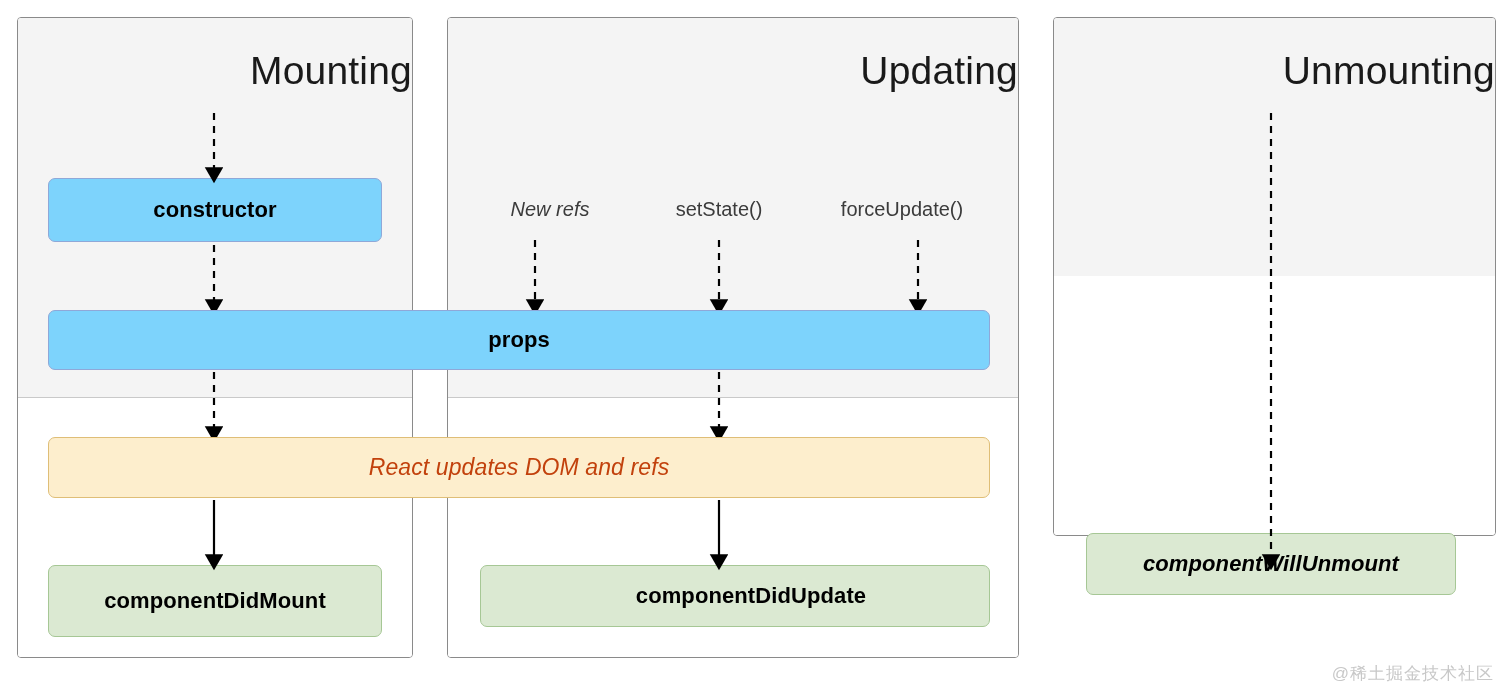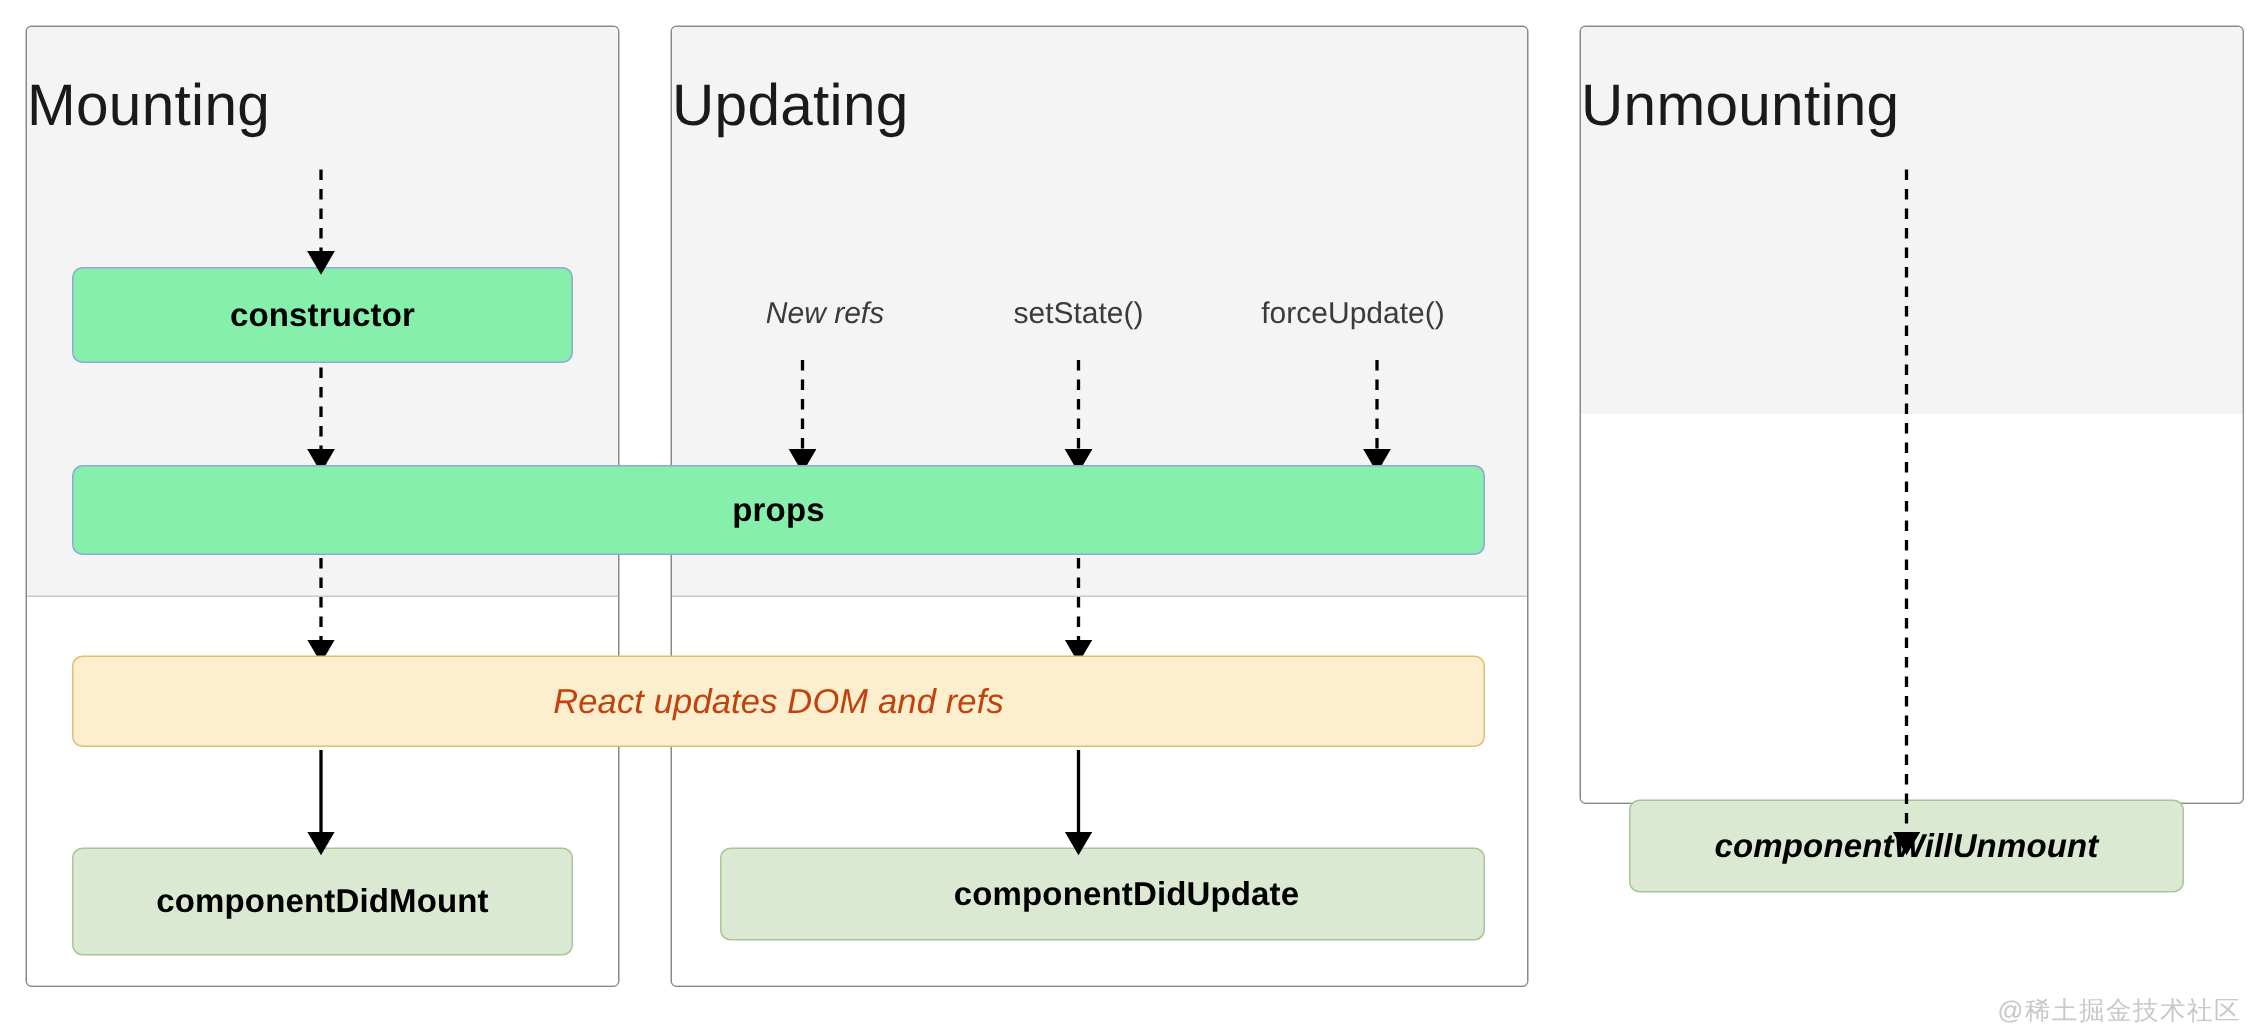--- a/index.html
+++ b/index.html
@@ -40,41 +40,41 @@
   #panel-updating   { left:447px;  top:17px;  width:572px; height:641px; }
   #panel-unmounting { left:1053px; top:17px;  width:443px; height:519px; }
 
   .panel-top    { height:380px; }
   .panel-bottom { height:259px; }
 
   .panel-title {
     position:absolute;
     left:0; right:0;
     top:32px;
-    text-align:left;
+    text-align:right;
     font-size:39px;
     font-weight:300;
     color:#1a1a1a;
     letter-spacing:0.2px;
     line-height:1.1;
   }
 
   
   .node {
     position:absolute;
     border-radius:7px;
     display:flex;
     align-items:center;
     justify-content:center;
     font-size:22px;
     font-weight:bold;
     color:#000000;
     letter-spacing:0.1px;
   }
-  .node.blue  { background:#86efac; border:1.5px solid #8fa8d8; }
+  .node.blue  { background:#7dd3fc; border:1.5px solid #8fa8d8; }
   .node.amber { background:#fdeecd; border:1.5px solid #dfbe77; }
   .node.green { background:#dbe9d2; border:1.5px solid #a6c795; }
 
   .node.italic {
     font-style:italic;
     font-weight:normal;
     font-size:23px;
     color:#c2410c;
   }
 

